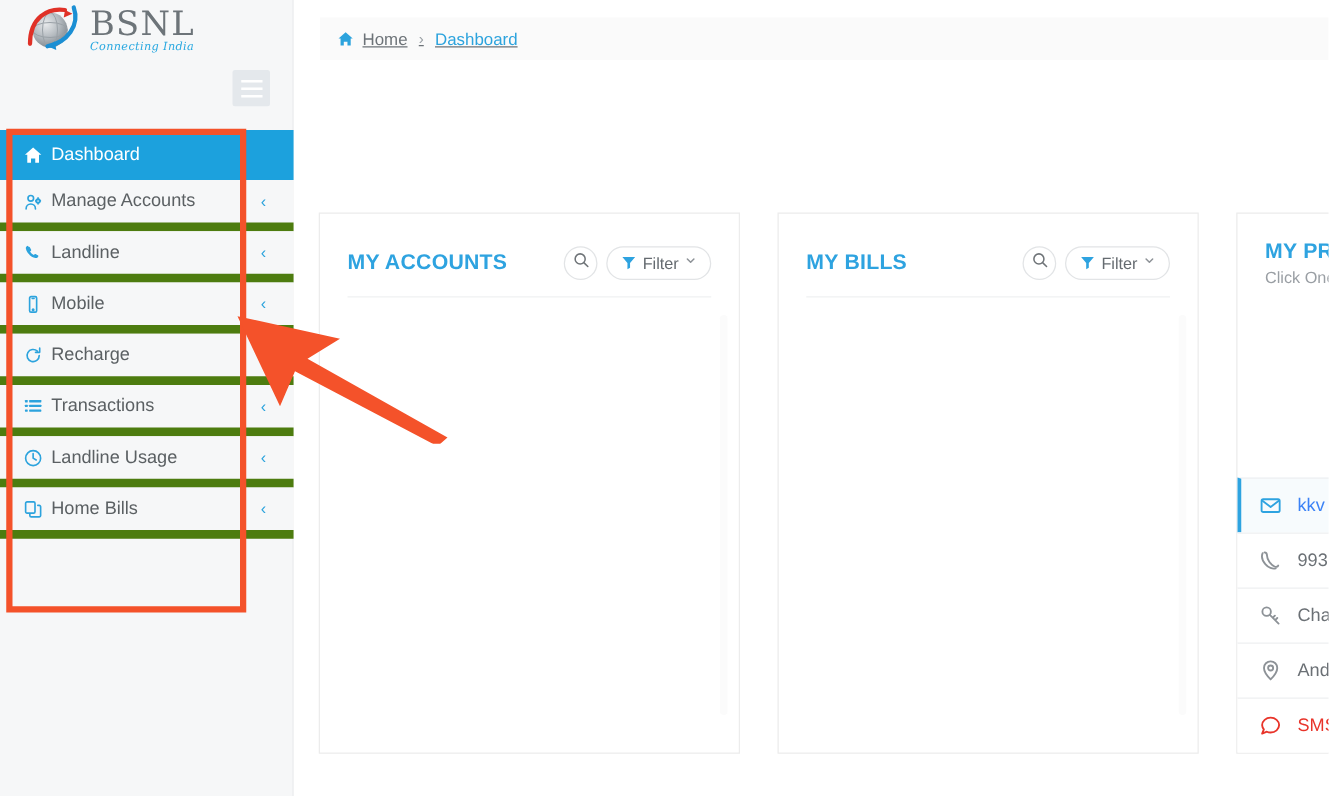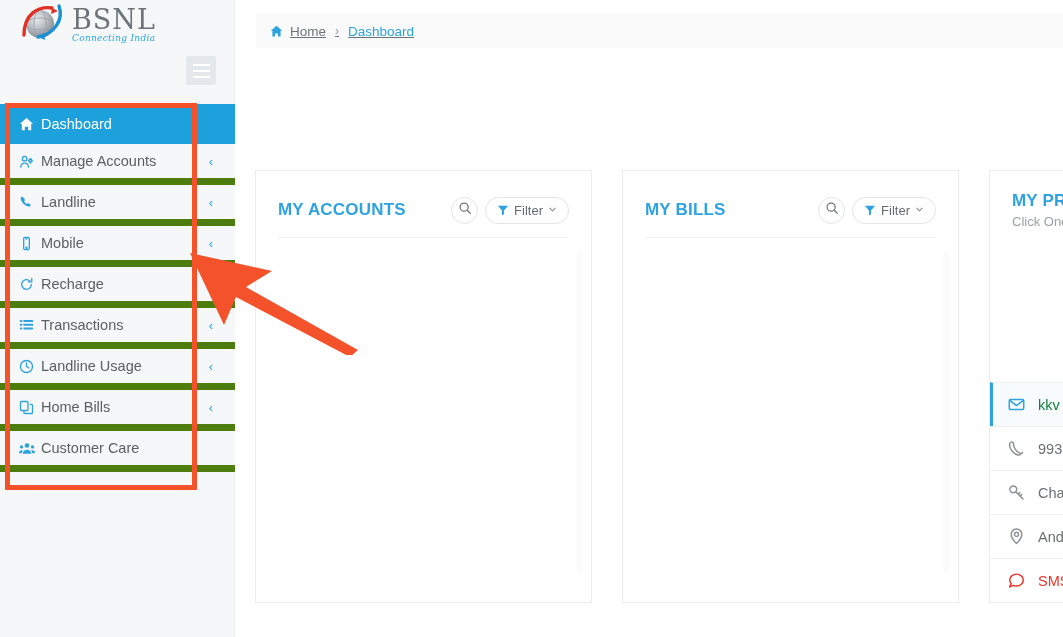--- a/index.html
+++ b/index.html
@@ -142,21 +142,21 @@
   .profile-list { position: absolute; left: 0; bottom: 0; width: 100%; }
   .profile-row {
     height: 44px; display: flex; align-items: center;
     padding-left: 18px; border-top: 1px solid #eef0f1;
     font-size: 14.5px; color: #6b7075; cursor: pointer;
     white-space: nowrap; background: #fff;
   }
   .profile-row.highlight { background: #f7fbfd; border-left: 3px solid #2ea3e0; padding-left: 15px; }
   .profile-row .pr-icon { width: 30px; flex: 0 0 30px; color: #8d9297; display: flex; }
   .profile-row.highlight .pr-icon { color: #2ea3e0; }
-  .profile-row.highlight .pr-label { color: #15803d; }
+  .profile-row.highlight .pr-label { color: #3b82f6; }
   .profile-row.danger { color: #e8342a; }
   .profile-row.danger .pr-icon { color: #e8342a; }
 
   
   .anno-rect {
     position: absolute; left: 5px; top: 103px;
     width: 192px; height: 387px;
     border: 5px solid #f4522a; pointer-events: none;
   }
   .anno-arrow { position: absolute; left: 180px; top: 245px; pointer-events: none; }
@@ -274,33 +274,20 @@
         <div class="menu-item">
           <span class="mi-icon">
             <svg width="15" height="15" viewBox="0 0 16 16" fill="none" stroke="currentColor" stroke-width="1.4" stroke-linecap="round" stroke-linejoin="round">
               <rect x="1.6" y="1.6" width="8" height="9.6" rx="1.2"></rect>
               <path d="M12 4.6h1.2a1.2 1.2 0 0 1 1.2 1.2v7.4a1.2 1.2 0 0 1-1.2 1.2H6.4a1.2 1.2 0 0 1-1.2-1.2V12"></path>
             </svg>
           </span>
           <span class="mi-label">Home Bills</span>
           <span class="mi-caret">‹</span>
         </div>
-        <div class="menu-item">
-          <span class="mi-icon">
-            <svg width="16" height="15" viewBox="0 0 18 16" fill="currentColor">
-              <circle cx="9" cy="4.6" r="2.6"></circle>
-              <path d="M4.2 14c0-2.8 2.2-4.6 4.8-4.6s4.8 1.8 4.8 4.6z"></path>
-              <circle cx="2.8" cy="6.2" r="1.9"></circle>
-              <path d="M0 13.4c0-2 1.1-3.4 2.8-3.4.7 0 1.3.2 1.8.6-.9.8-1.5 1.8-1.7 2.8z"></path>
-              <circle cx="15.2" cy="6.2" r="1.9"></circle>
-              <path d="M18 13.4c0-2-1.1-3.4-2.8-3.4-.7 0-1.3.2-1.8.6.9.8 1.5 1.8 1.7 2.8z"></path>
-            </svg>
-          </span>
-          <span class="mi-label">Customer Care</span>
-        </div>
       </div>
     <div class="ribbon-point"></div>
   </div>
 
   <div class="main">
 
 
     <div class="breadcrumb">
       <span class="bc-home-icon">
         <svg width="13" height="13" viewBox="0 0 16 16" fill="currentColor">

